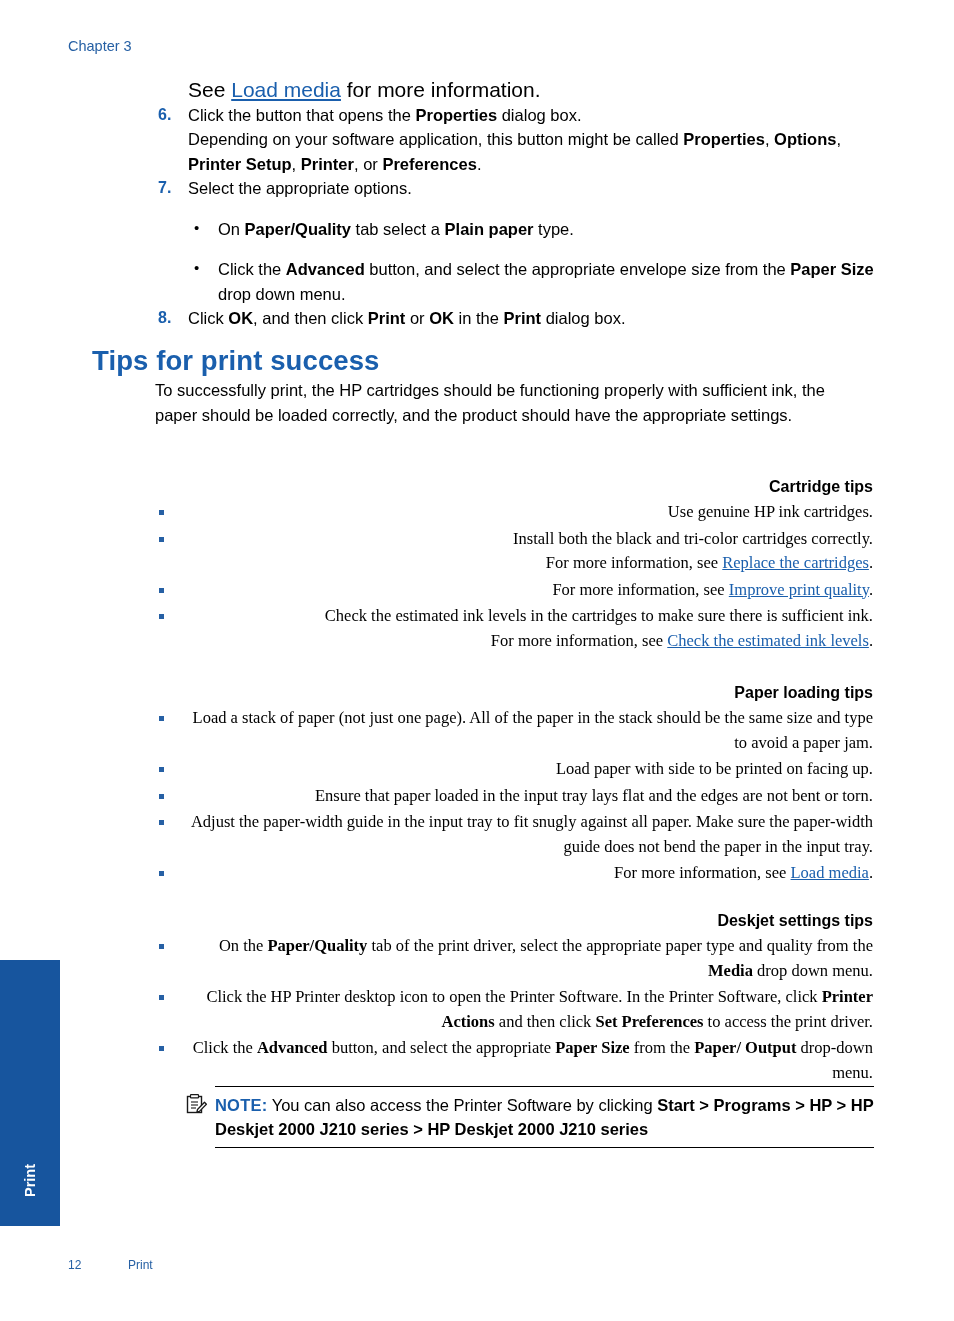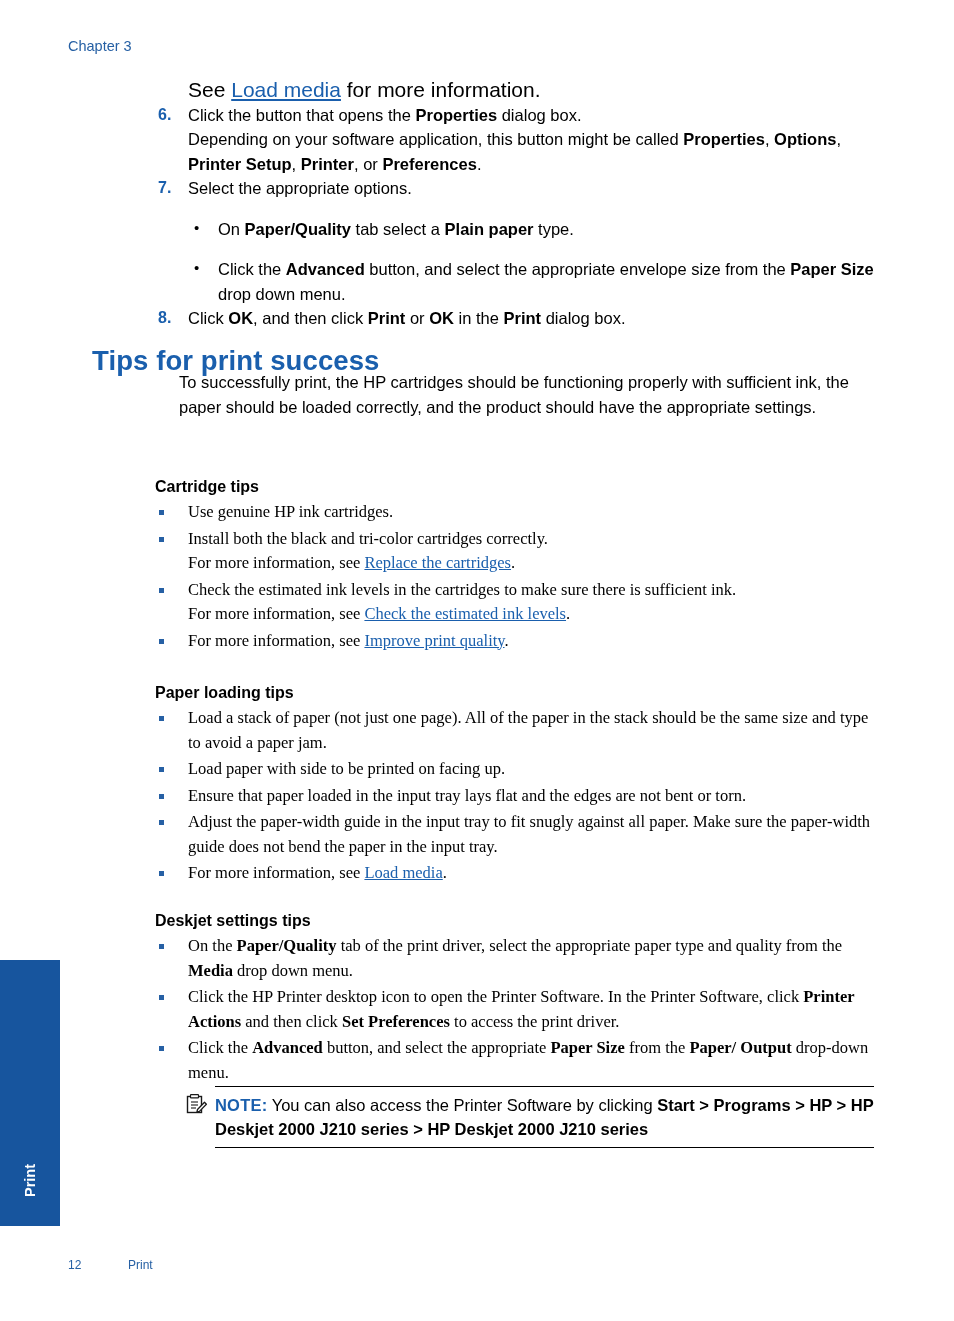--- a/index.html
+++ b/index.html
@@ -130,32 +130,32 @@
     top: 333px;
     font-size: 27.5px;
     font-weight: bold;
     color: #1A5FAD;
     letter-spacing: 0.1px;
   }
 
   .intro-para {
     position: absolute;
     left: 155px;
-    top: 370px;
+    top: 378px;
     width: 716px;
     font-size: 16.5px;
     line-height: 24.5px;
-    margin-left: 24px;
   }
 
   
   .section {
     position: absolute;
     left: 155px;
     width: 718px;
+    text-align: right;
   }
   .section-title {
     font-size: 16px;
     font-weight: bold;
     margin: 0 0 4px 0;
     color: #000000;
   }
   ul.sq-list {
     list-style: none;
     margin: 0;
@@ -273,22 +273,22 @@
   <h1 class="doc-title">Tips for print success</h1>
 
   <div class="intro-para">To successfully print, the HP cartridges should be functioning properly with sufficient ink, the paper should be loaded correctly, and the product should have the appropriate settings.</div>
 
   <div id="sections-host">
       <div class="section" style="top: 478px;">
         <div class="section-title">Cartridge tips</div>
         <ul class="sq-list">
           <li><span>Use genuine HP ink cartridges.</span></li>
           <li><span>Install both the black and tri-color cartridges correctly.</span><br><span>For more information, see </span><span class="doclink">Replace the cartridges</span><span>.</span></li>
+          <li><span>For more information, see </span><span class="doclink">Improve print quality</span><span>.</span></li>
           <li><span>Check the estimated ink levels in the cartridges to make sure there is sufficient ink.</span><br><span>For more information, see </span><span class="doclink">Check the estimated ink levels</span><span>.</span></li>
-          <li><span>For more information, see </span><span class="doclink">Improve print quality</span><span>.</span></li>
         </ul>
       </div>
       <div class="section" style="top: 684px;">
         <div class="section-title">Paper loading tips</div>
         <ul class="sq-list">
           <li><span>Load a stack of paper (not just one page). All of the paper in the stack should be the same size and type to avoid a paper jam.</span></li>
           <li><span>Load paper with side to be printed on facing up.</span></li>
           <li><span>Ensure that paper loaded in the input tray lays flat and the edges are not bent or torn.</span></li>
           <li><span>Adjust the paper-width guide in the input tray to fit snugly against all paper. Make sure the paper-width guide does not bend the paper in the input tray.</span></li>
           <li><span>For more information, see </span><span class="doclink">Load media</span><span>.</span></li>

